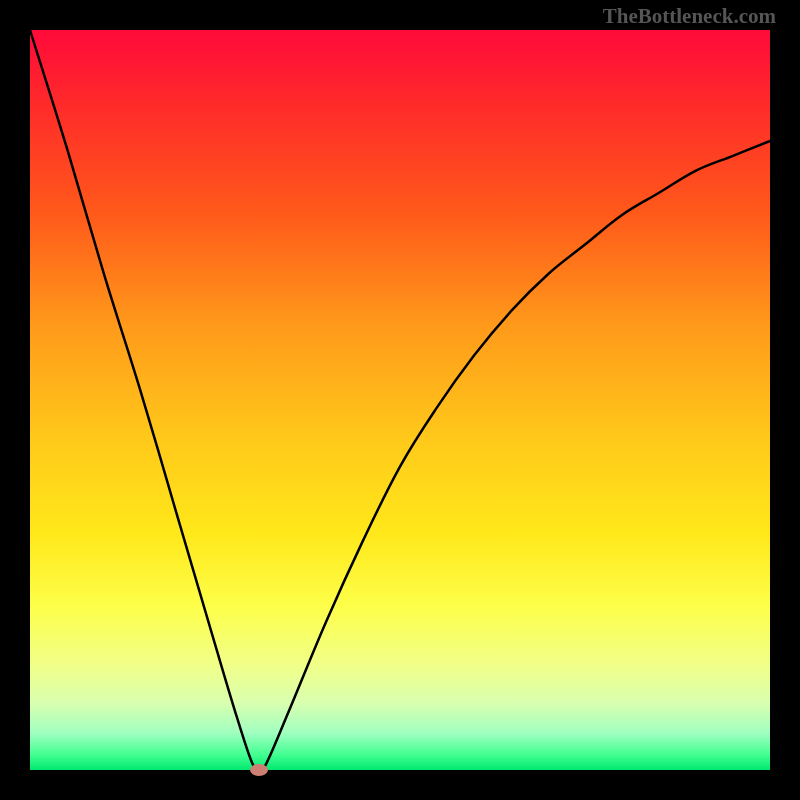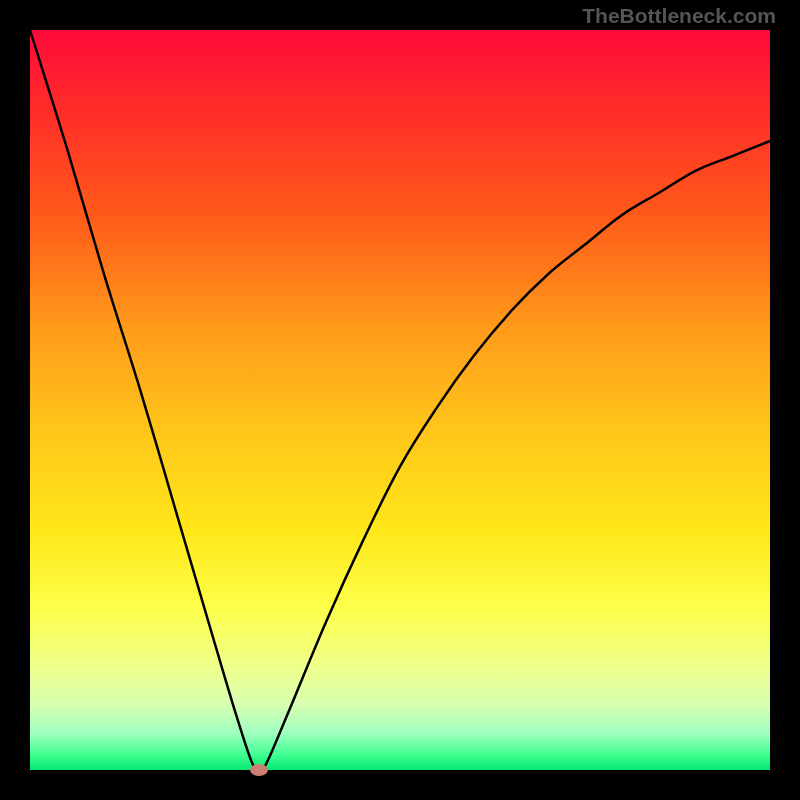--- a/index.html
+++ b/index.html
@@ -8,20 +8,21 @@
     width: 800px;
     height: 800px;
     background: #000;
     font-family: Arial, sans-serif;
   }
   .container {
     position: relative;
     width: 792px;
     height: 800px;
     background: #000;
+    font-family: Liberation Serif, serif;
   }
   .attribution {
     position: absolute;
     top: 4px;
     right: 16px;
     color: #555;
     font-size: 21px;
     font-weight: bold;
     z-index: 10;
   }

